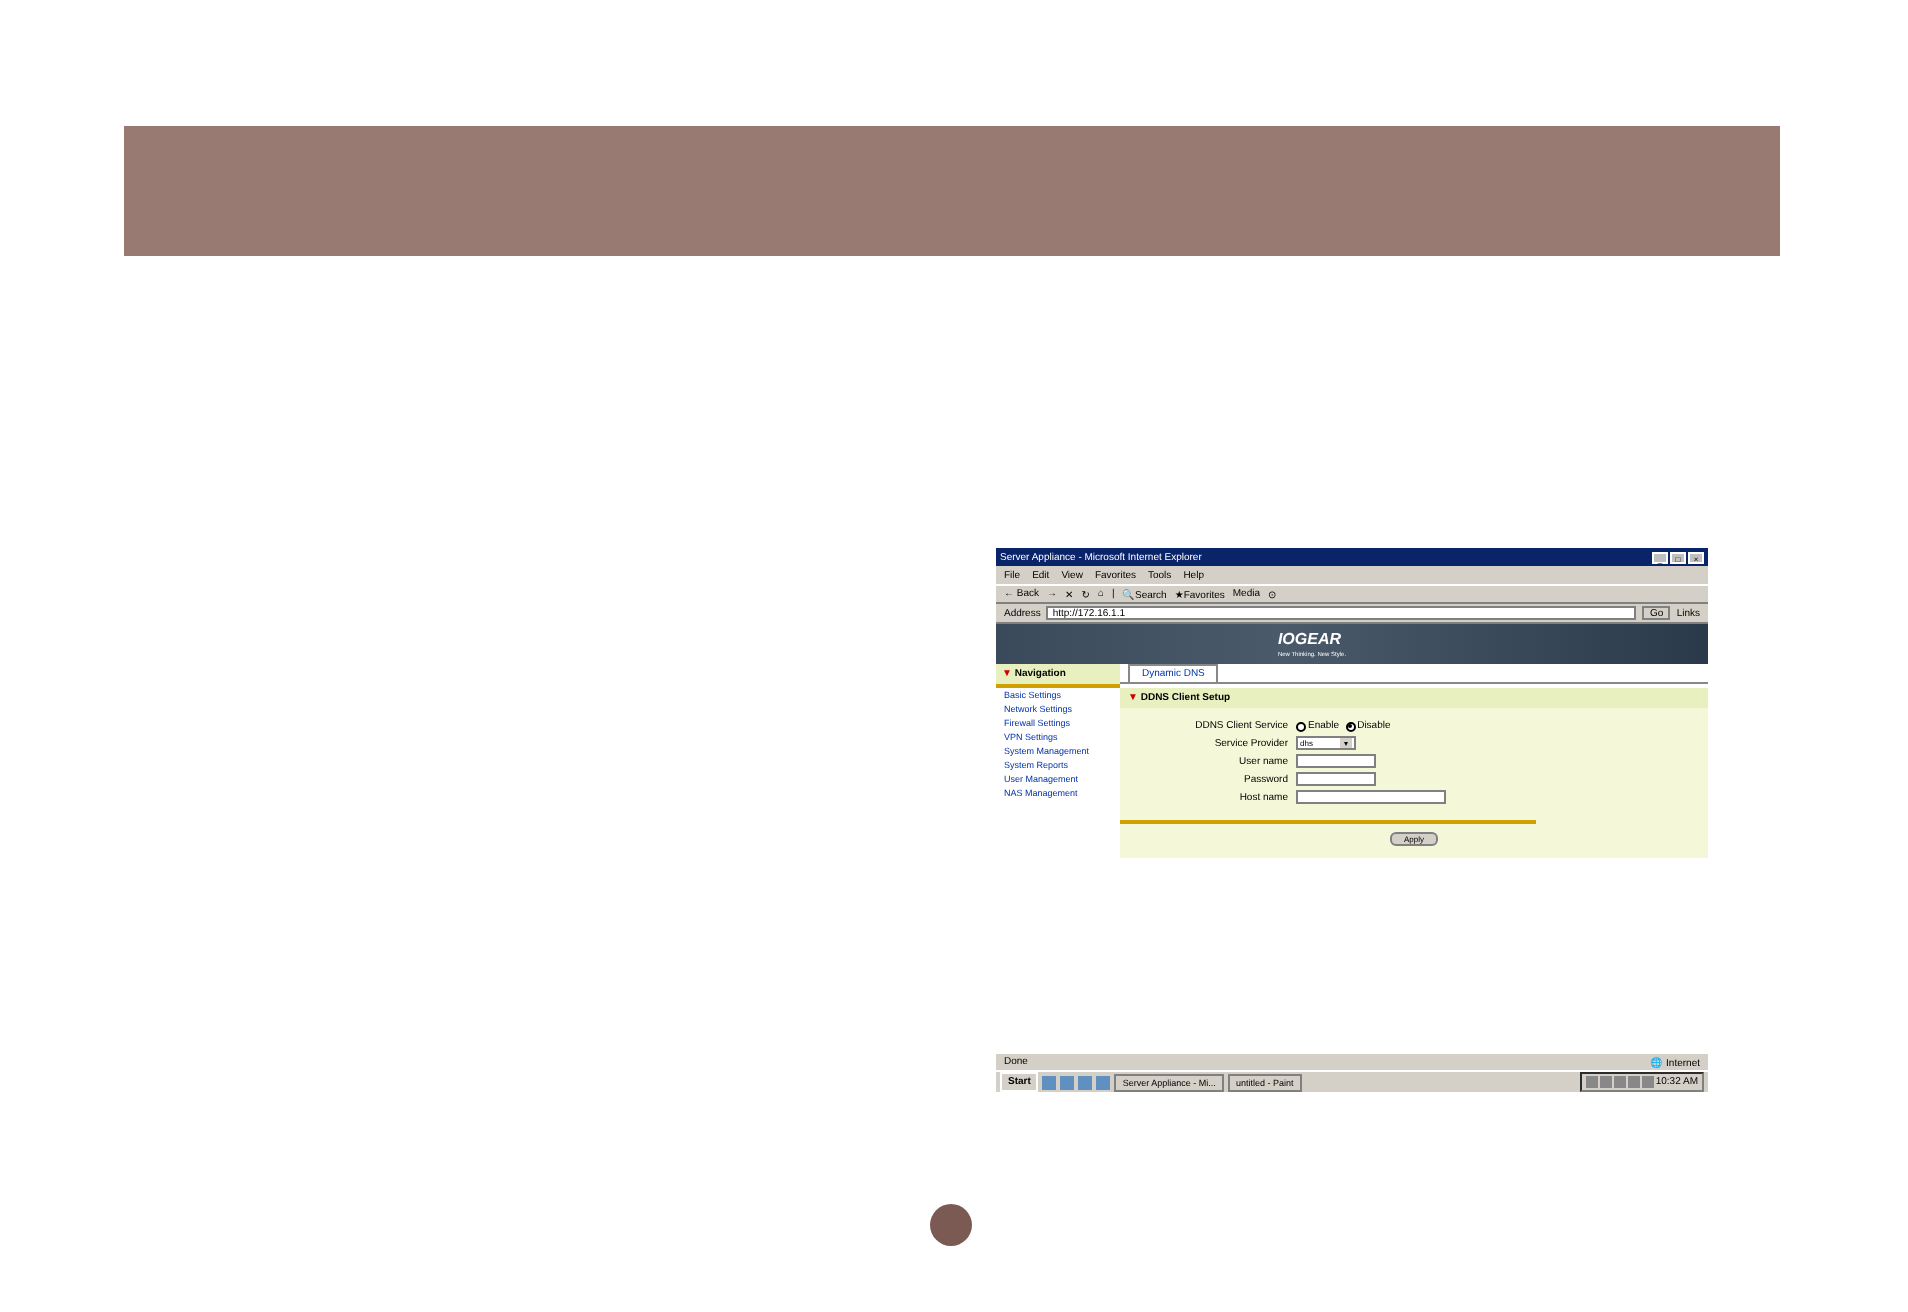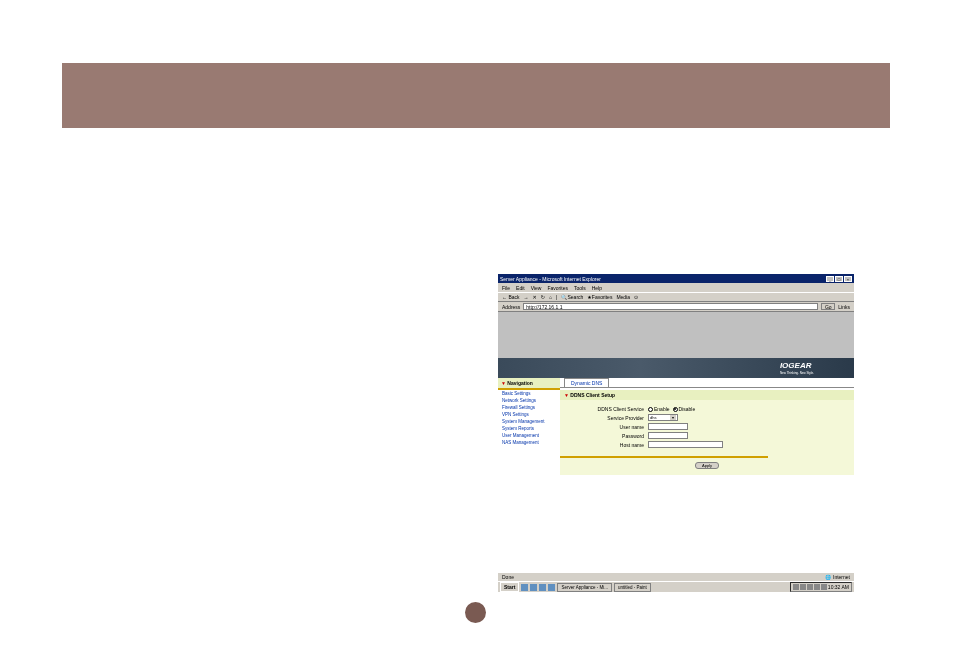--- a/index.html
+++ b/index.html
@@ -109,23 +109,22 @@
     .content-area {
       background: #fff;
       height: 214px;
       position: relative;
     }
     .logo-band {
       height: 20px;
       background: linear-gradient(to right, #3a4a5a 0%, #4a5a6a 40%, #2a3a4a 100%);
       display: flex;
       align-items: center;
-      justify-content: flex-end;
+      justify-content: center;
       padding-right: 40px;
-      margin-top: 46px;
     }
     .logo-text {
       color: #fff;
       font-size: 8px;
       font-weight: bold;
       font-style: italic;
     }
     .logo-sub {
       color: #fff;
       font-size: 3px;

